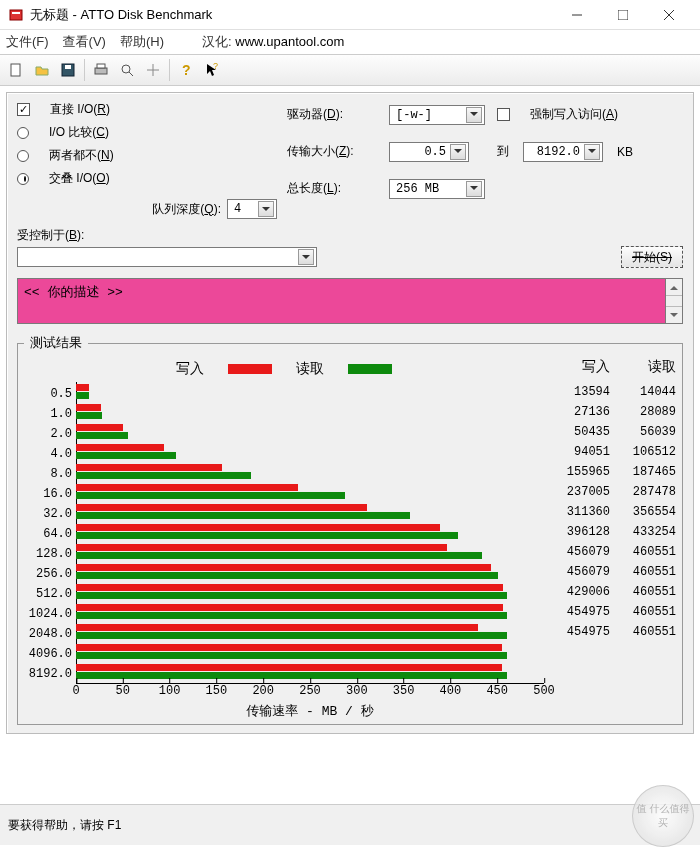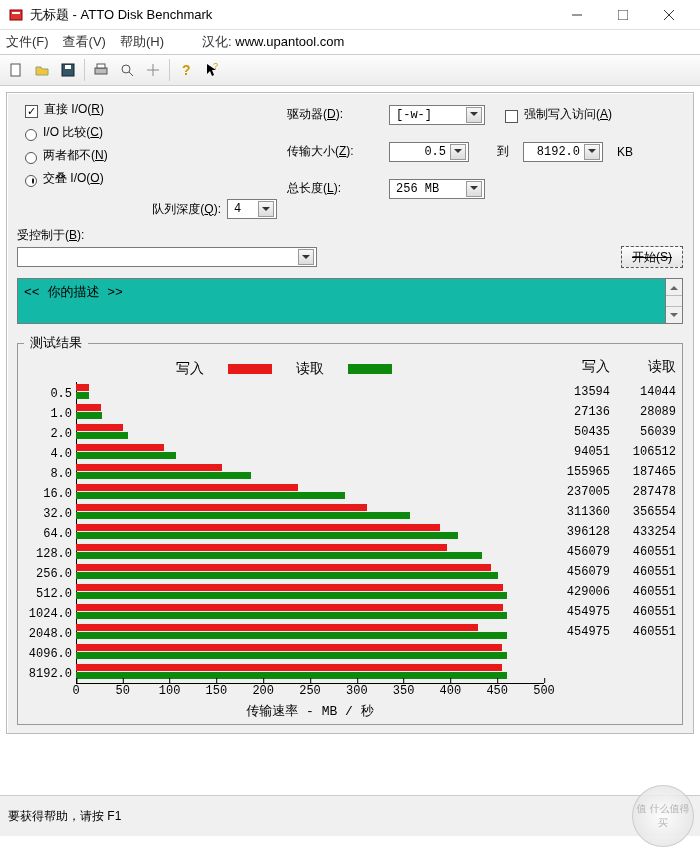--- a/index.html
+++ b/index.html
@@ -70,36 +70,36 @@
 .sel {
   border:1px solid #7a7a7a; background:#fff; height:20px;
   display:flex; align-items:center; justify-content:space-between;
   padding: 0 2px 0 6px; font-family:"Courier New",monospace; font-size:12px;
 }
 .sel .arrow { width:16px; height:16px; background:linear-gradient(#f8f8f8,#dcdcdc); border:1px solid #999; display:flex; align-items:center; justify-content:center; }
 .sel .arrow::after { content:""; border:4px solid transparent; border-top-color:#333; margin-top:3px; }
 .num { width:80px; }
 .num .val { flex:1; text-align:right; padding-right:4px; }
 
-.chk, .rdo { display:flex; align-items:flex-end; gap:6px;margin-left:8px; }
+.chk, .rdo { display:flex; align-items:center; gap:20px; }
 .chk .box { width:13px; height:13px; border:1px solid #555; background:#fff; display:flex; align-items:center; justify-content:center; }
 .chk .box.checked::after { content:"✓"; font-size:11px; line-height:11px; color:#000; }
 .rdo .circ { width:12px; height:12px; border:1px solid #555; border-radius:50%; background:#fff; display:flex; align-items:center; justify-content:center; }
 .rdo .circ.sel::after { content:""; width:6px; height:6px; border-radius:50%; background:#000; }
 .right-col { display:flex; flex-direction:column; gap:6px; }
 
 .qd { display:flex; align-items:center; justify-content:flex-end; gap:6px; margin-top:6px;text-align:right; }
 .btn {
   border:1px solid #888; background:linear-gradient(#fdfdfd,#e4e4e4);
   height:22px; padding:0 10px; display:inline-flex; align-items:center;
   font-size:12px;
 }
 .btn.dashed { border:1px dashed #555; text-decoration:line-through; }
 .desc-wrap { display:flex; align-items:stretch; }
-.desc { flex:1; height:46px; padding:4px 6px; font-family:"Courier New",monospace; font-size:13px; background:#14b8a6; border:1px solid #7a7a7a; }
+.desc { flex:1; height:46px; padding:4px 6px; font-family:"Courier New",monospace; font-size:13px; background:#ec4899; border:1px solid #7a7a7a; }
 .scroll { width:17px; border:1px solid #7a7a7a; border-left:none; background:#f0f0f0; display:flex; flex-direction:column; }
 .scroll .sbtn { height:17px; border-bottom:1px solid #bbb; display:flex; align-items:center; justify-content:center; }
 .scroll .sbtn:last-child { border-top:1px solid #bbb; border-bottom:none; margin-top:auto; }
 .scroll .sbtn::after { content:""; border:4px solid transparent; }
 .scroll .up::after { border-bottom-color:#666; margin-bottom:3px; }
 .scroll .dn::after { border-top-color:#666; margin-top:3px; }
 
 fieldset.results {
   border:1px solid #999;
   margin-top:10px;
@@ -130,21 +130,21 @@
 .xaxis { margin-left:52px; margin-right:132px; position:relative; height:34px; font-family:"Courier New",monospace; font-size:12px; }
 .xaxis .ticks { position:relative; height:16px; }
 .xaxis .tick { position:absolute; transform:translateX(-50%); top:0; }
 .xaxis .tick::before { content:""; position:absolute; left:50%; top:-6px; width:1px; height:5px; background:#000; }
 .xaxis .axlabel { text-align:center; font-size:13px; margin-top:2px; }
 .xaxis .baseline { position:absolute; left:0; right:0; top:-1px; height:1px; background:#000; }
 .vaxis { position:absolute; left:0; top:0; bottom:0; width:1px; background:#000; }
 
 .status {
   position:absolute;
-  left:0; right:0; bottom:17px;
+  left:0; right:0; bottom:8px;
   height:24px;
   border-top:1px solid #ccc;
   background:#f0f0f0;
   padding:20px 8px;
   display:flex;
   align-items:center;
   font-size:12px;
 }
 
 .watermark {

